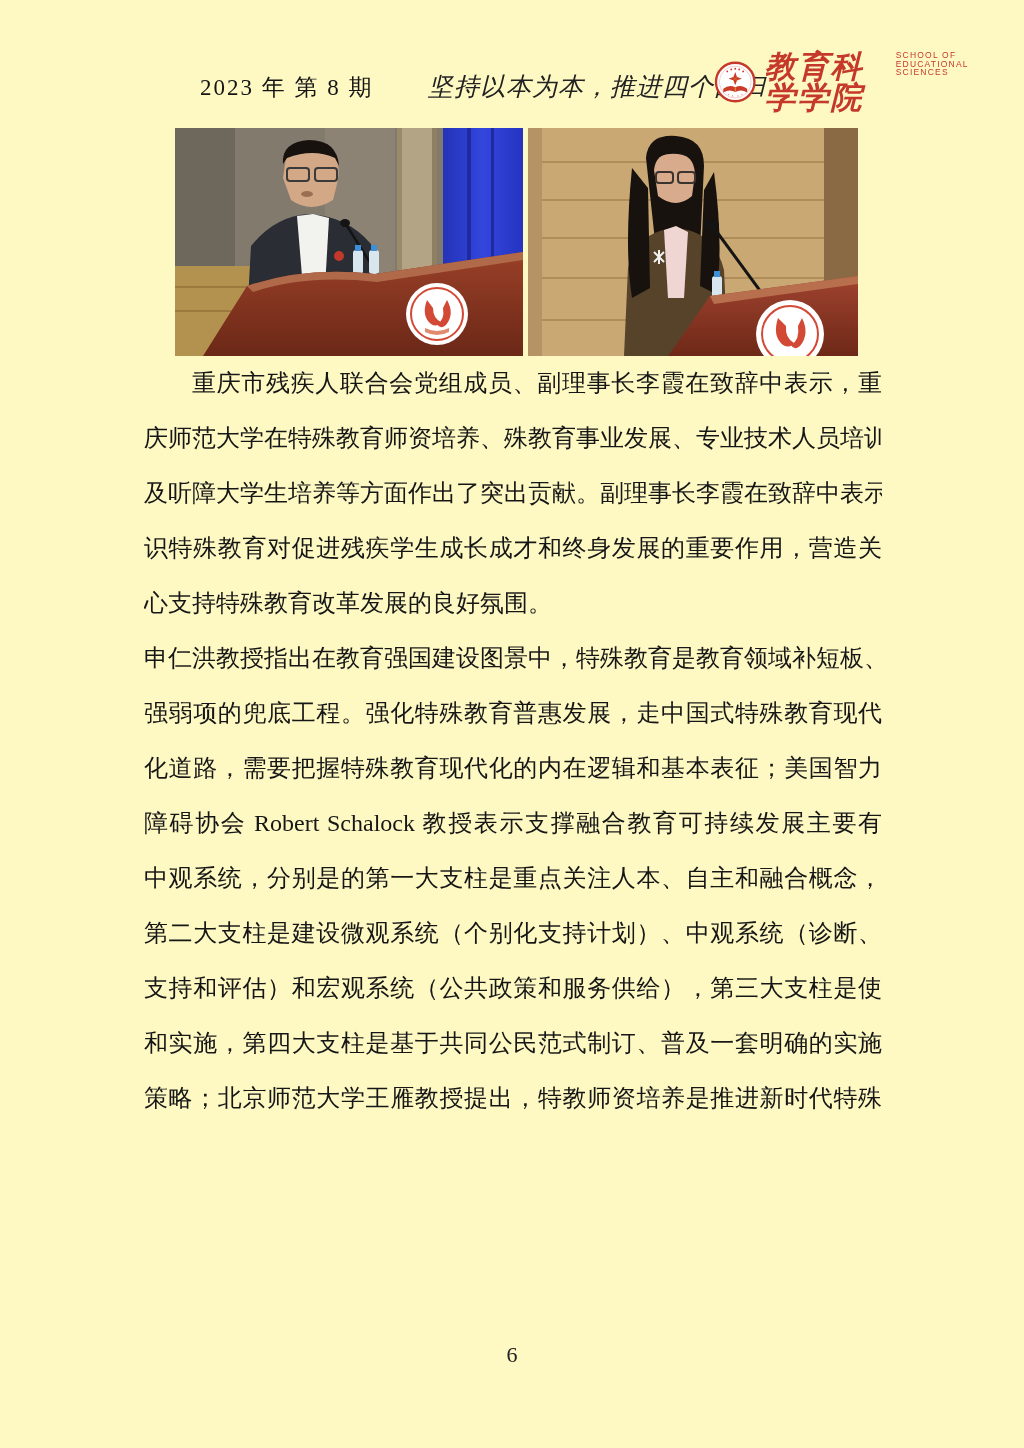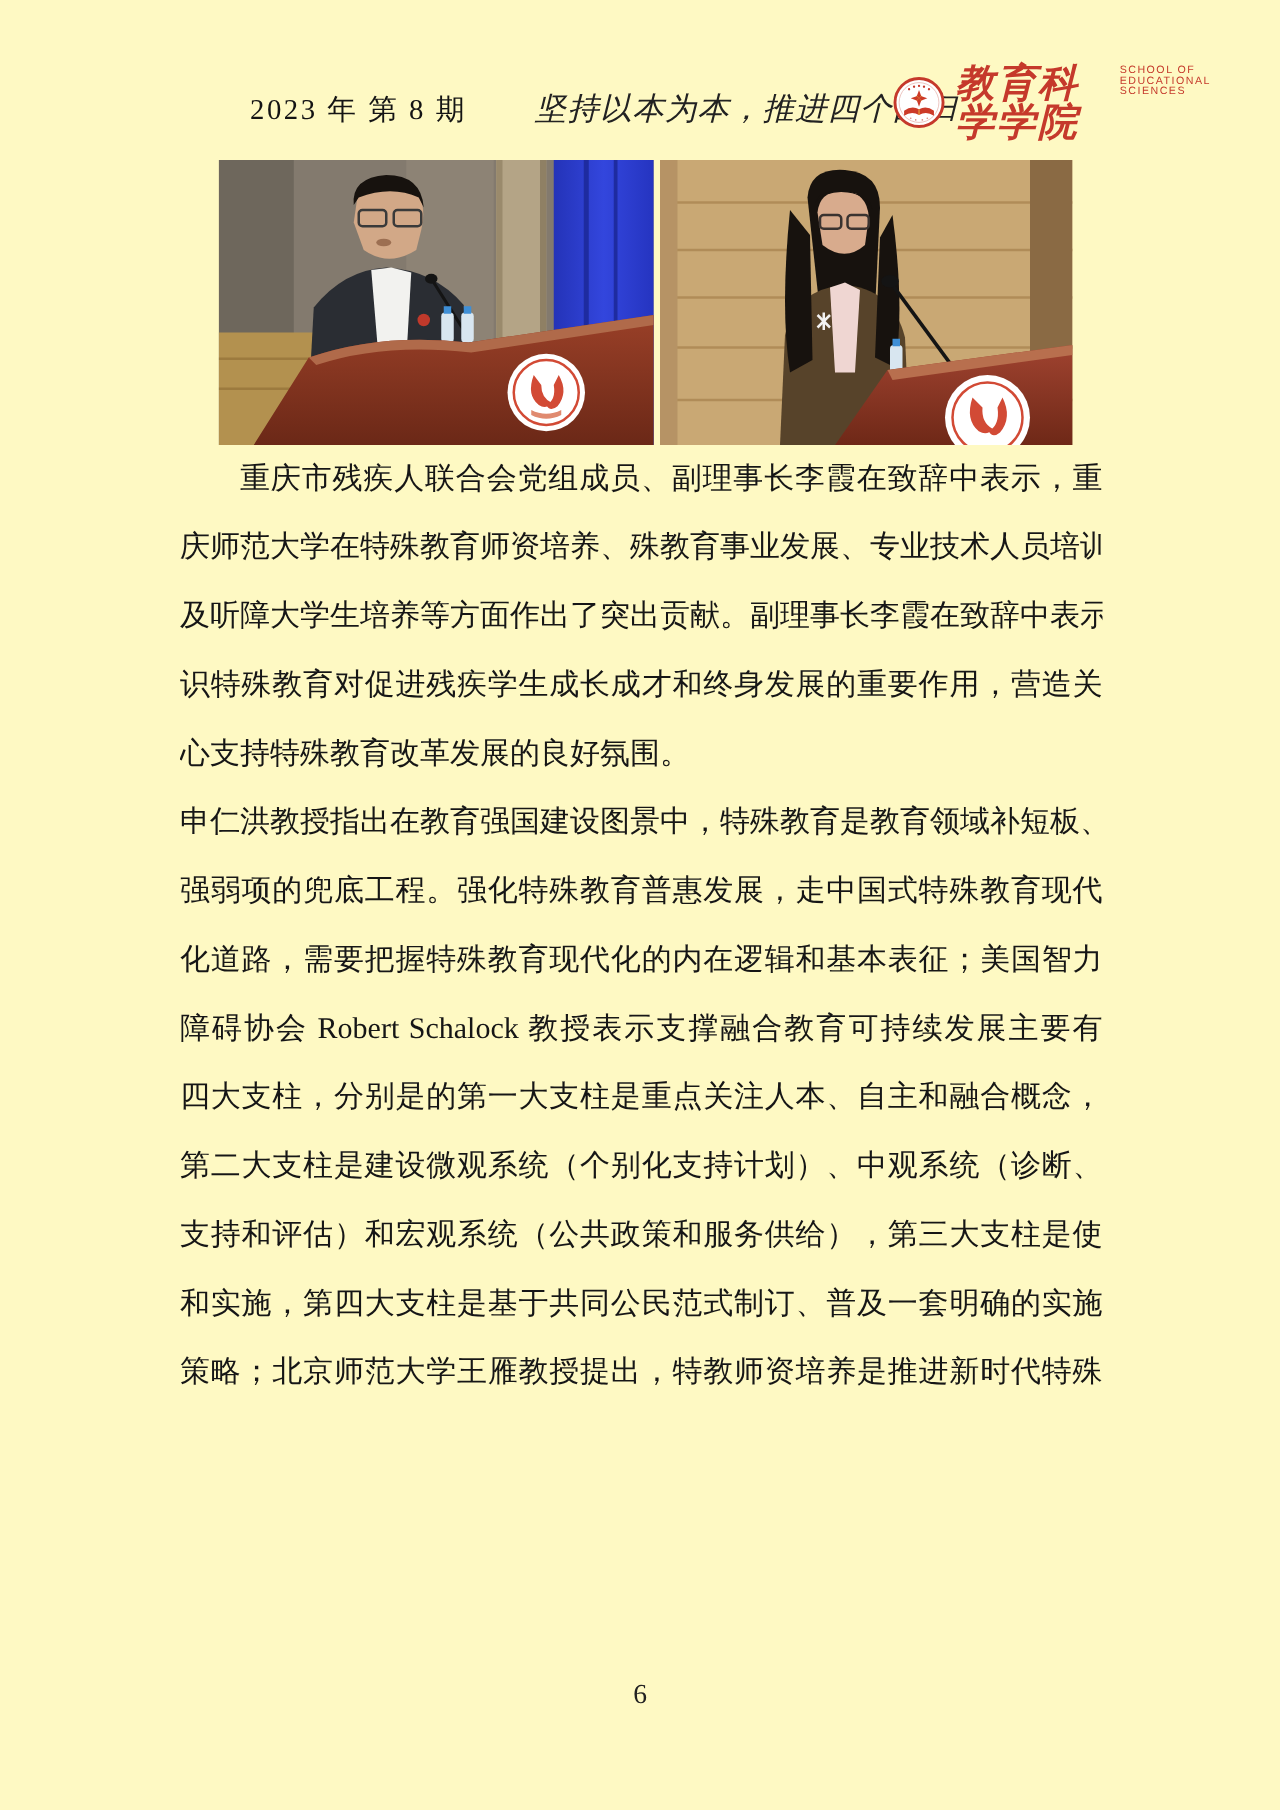--- a/index.html
+++ b/index.html
@@ -223,21 +223,21 @@
         <div class="line">庆师范大学在特殊教育师资培养、殊教育事业发展、专业技术人员培训</div>
         <div class="line">及听障大学生培养等方面作出了突出贡献。副理事长李霞在致辞中表示</div>
         <div class="line">识特殊教育对促进残疾学生成长成才和终身发展的重要作用，营造关</div>
         <div class="line last">心支持特殊教育改革发展的良好氛围。</div>
       </div>
       <div>
         <div class="line">申仁洪教授指出在教育强国建设图景中，特殊教育是教育领域补短板、</div>
         <div class="line">强弱项的兜底工程。强化特殊教育普惠发展，走中国式特殊教育现代</div>
         <div class="line">化道路，需要把握特殊教育现代化的内在逻辑和基本表征；美国智力</div>
         <div class="line">障碍协会 Robert Schalock 教授表示支撑融合教育可持续发展主要有</div>
-        <div class="line">四大支柱，分别是的第一大支柱是重点关注人本、自主和融合概念，</div>
+        <div class="line">中观系统，分别是的第一大支柱是重点关注人本、自主和融合概念，</div>
         <div class="line">第二大支柱是建设微观系统（个别化支持计划）、中观系统（诊断、</div>
         <div class="line">支持和评估）和宏观系统（公共政策和服务供给），第三大支柱是使</div>
         <div class="line">和实施，第四大支柱是基于共同公民范式制订、普及一套明确的实施</div>
         <div class="line">策略；北京师范大学王雁教授提出，特教师资培养是推进新时代特殊</div>
       </div>
     </div>
 
   <div class="pageno">6</div>
 
 </div>

